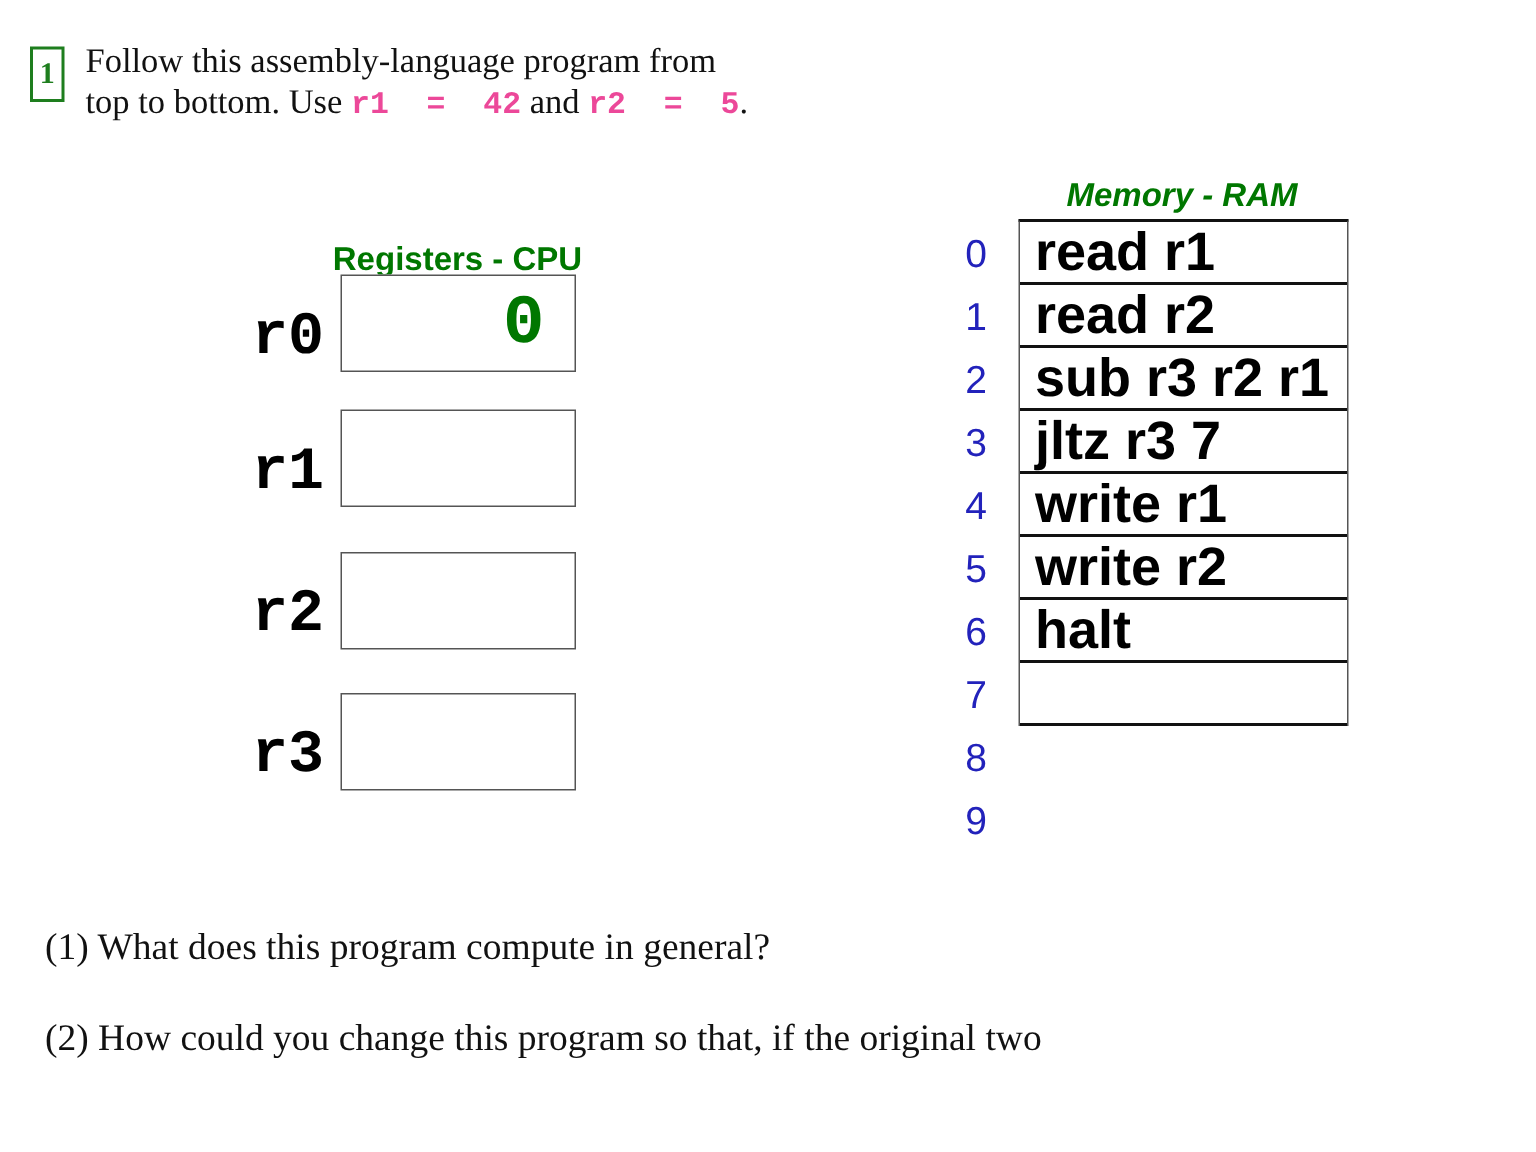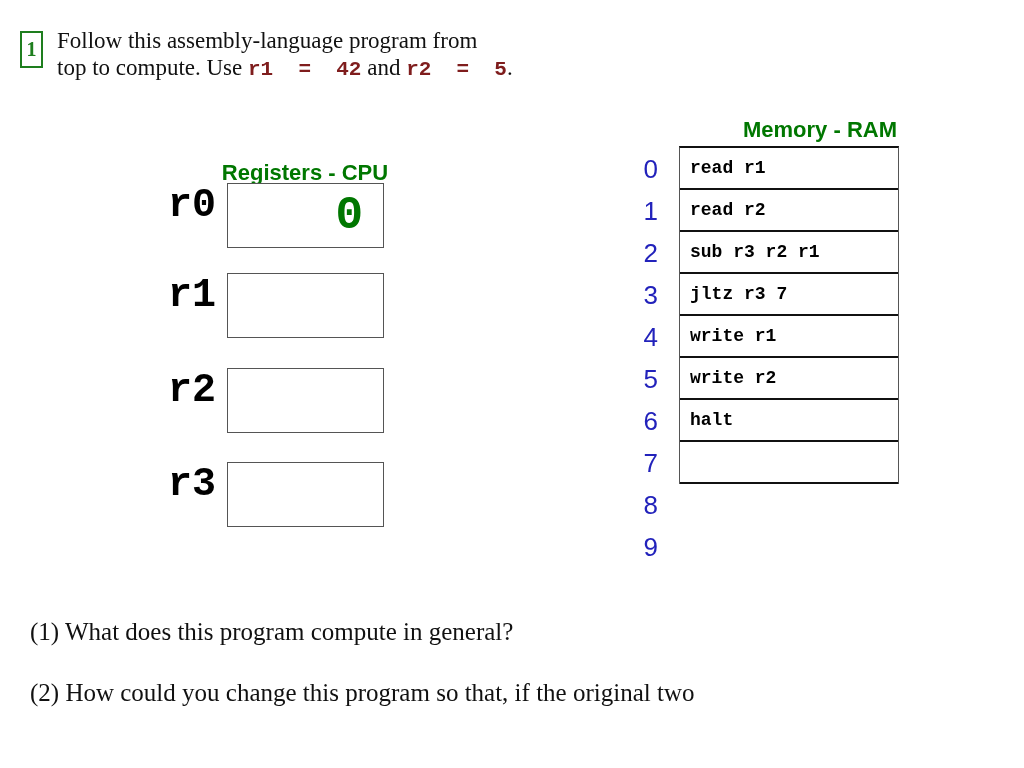--- a/index.html
+++ b/index.html
@@ -34,44 +34,44 @@
     width: 520px;
     font-size: 23px;
     line-height: 27px;
     color: #111111;
   }
   .code {
     font-family: "Liberation Mono", monospace;
     font-weight: bold;
     font-size: 21px;
     white-space: pre;
-    color: #7f1d1d;
+    color: #ec4899;
     margin-top: 20px;
   }
   .italic { font-style: italic; }
 
   
   .sec-title {
     position: absolute;
     font-family: "Liberation Sans", sans-serif;
     font-weight: bold;
     font-size: 22px;
     color: #007700;
     text-align: center;
   }
   .reg-title { left: 155px; top: 140px; width: 300px; margin-top: 20px; }
-  .mem-title { left: 720px; top: 117px; width: 200px; }
+  .mem-title { left: 688px; top: 117px; width: 200px; font-style: italic; }
 
   
   .reg-row {
     position: absolute;
     left: 150px;
     height: 65px;
     display: flex;
-    align-items: flex-start;
+    align-items: flex-end;
   }
   .reg-row:nth-child(1) { top: 183px; }
   .reg-row:nth-child(2) { top: 273px; }
   .reg-row:nth-child(3) { top: 368px; }
   .reg-row:nth-child(4) { top: 462px; }
   .reg-label {
     width: 66px;
     margin-right: 11px;
     text-align: right;
     font-family: "Liberation Mono", monospace;
@@ -122,23 +122,23 @@
     border-top: 2px solid #111111;
     background: #ffffff;
   }
   .mem-cell {
     height: 42px;
     box-sizing: border-box;
     border-bottom: 2px solid #111111;
     display: flex;
     align-items: center;
     padding-left: 10px;
-    font-family: Liberation Mono, monospace;
-    font-weight: bold;
-    font-size: 18px;
+    font-family: Liberation Sans, sans-serif;
+    font-weight: bold;
+    font-size: 36px;
     color: #000000;
     white-space: pre;
   }
 
   
   .questions {
     position: absolute;
     left: 30px; top: 616px;
     width: 940px;
   }
@@ -155,21 +155,21 @@
 </head>
 <body>
 
 <div class="slide">
 
   <div class="note-box">
     <span>1</span>
   </div>
   <div class="note-text" id="note-text">
       <span class="q-line note-line"><span>Follow this assembly-language program from</span></span>
-      <span class="q-line note-line" style="padding-left: 0px;"><span>top to compute. Use </span><span class="code">r1  =  42</span><span> and </span><span class="code">r2  =  5</span><span>.</span></span>
+      <span class="q-line note-line" style="padding-left: 0px;"><span>top to bottom. Use </span><span class="code">r1  =  42</span><span> and </span><span class="code">r2  =  5</span><span>.</span></span>
     </div>
 
   <div class="sec-title reg-title">Registers - CPU</div>
   <div id="registers">
       <div class="reg-row">
         <div class="reg-label">r0</div>
         <div class="reg-box">
           <span class="reg-value">0</span>
         </div>
       </div>

